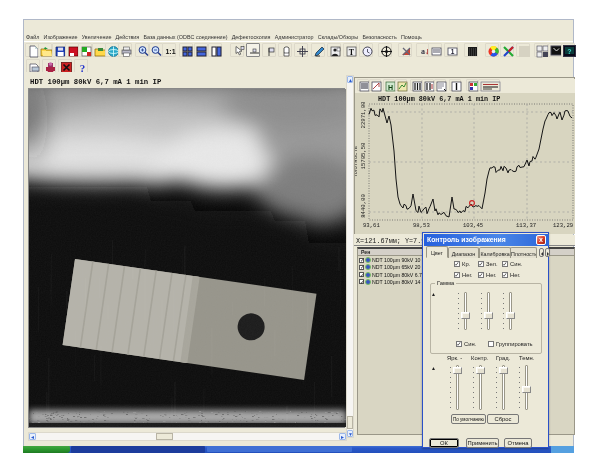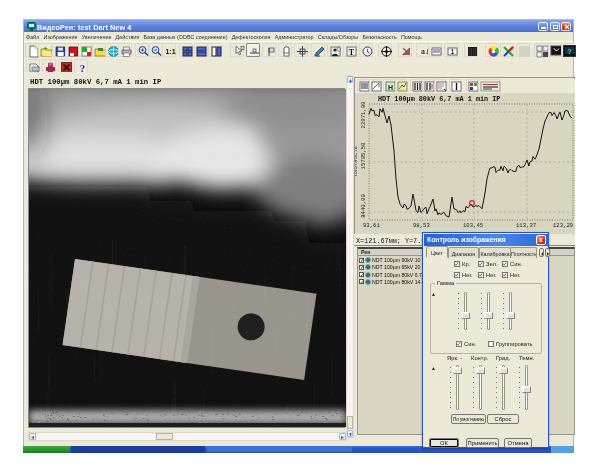--- a/index.html
+++ b/index.html
@@ -47,39 +47,20 @@
 #taskbar{position:absolute;left:23px;top:445px;width:551px;height:8px;background:linear-gradient(180deg,#4a7ad8,#2a58c8 40%,#2350bc)}
 </style></head>
 <body>
 <div id="taskbar">
  <div class="abs" style="left:0;top:0;width:47px;height:8px;background:linear-gradient(180deg,#4aaa46,#2d9a30 50%,#1e7a22);border-radius:0 3px 3px 0"></div>
  <div class="abs" style="left:48px;top:0.5px;width:134px;height:7px;background:#1c3c9c;border-radius:1px"></div>
  <div class="abs" style="left:184px;top:1px;width:145px;height:6px;background:#3f6fd4;border-radius:1px"></div>
  <div class="abs" style="left:528px;top:0;width:23px;height:8px;background:#55a0e0"></div>
 </div>
 <div id="win">
-<div id="titlebar">
- <svg id="appicon" viewBox="0 0 9 9">
-        <rect x="0.5" y="0.5" width="8" height="6" rx="1" fill="#0a7a8a" stroke="#063"></rect>
-        <rect x="2" y="2" width="5" height="3" fill="#bff"></rect>
-        <rect x="3" y="7" width="3" height="2" fill="#0a5a6a"></rect>
-      </svg>
- <span id="titletxt">ВидеоРен: test Dart New 4</span>
- <span class="capbtn" style="right:25px;background:linear-gradient(180deg,#8aa6ee,#4a6ed0);border:1px solid #e8eefc">
-        <i style="position:absolute;left:2px;bottom:1.5px;width:5px;height:1.8px;background:#fff"></i>
-      </span>
- <span class="capbtn" style="right:13.5px;background:linear-gradient(180deg,#8aa6ee,#4a6ed0);border:1px solid #e8eefc">
-        <i style="position:absolute;left:2px;top:2px;width:5px;height:4.5px;border:1.2px solid #fff"></i>
-      </span>
- <span class="capbtn" style="right:2px;background:linear-gradient(180deg,#f0907a,#d8402a 50%,#b02818);border:1px solid #f8e8e0">
-        <svg width="8" height="8" viewBox="0 0 8 8" style="position:absolute;left:0.5px;top:0.5px">
-          <path d="M2,2l4,4M6,2l-4,4" stroke="#fff" stroke-width="1.3"></path>
-        </svg>
-      </span>
-</div>
 <div id="menubar"><span>Файл</span><span>Изображение</span><span>Увеличение</span><span>Действия</span><span>База данных (ODBC соединение)</span><span>Дефектоскопия</span><span>Администратор</span><span>Склады/Обзоры</span><span>Безопасность</span><span>Помощь</span></div>
 <div id="tb1">
       <span class="tbtn" style="left:1px;">
         <svg width="13" height="13" viewBox="0 0 13 13">
           <path d="M3,1h5l3,3v8H3z" fill="#fff" stroke="#445" stroke-width="0.8"></path>
           <path d="M8,1l3,3h-3z" fill="#cdd"></path>
         </svg>
       </span>
       <span class="tbtn" style="left:14px;">
         <svg width="13" height="13" viewBox="0 0 13 13">

